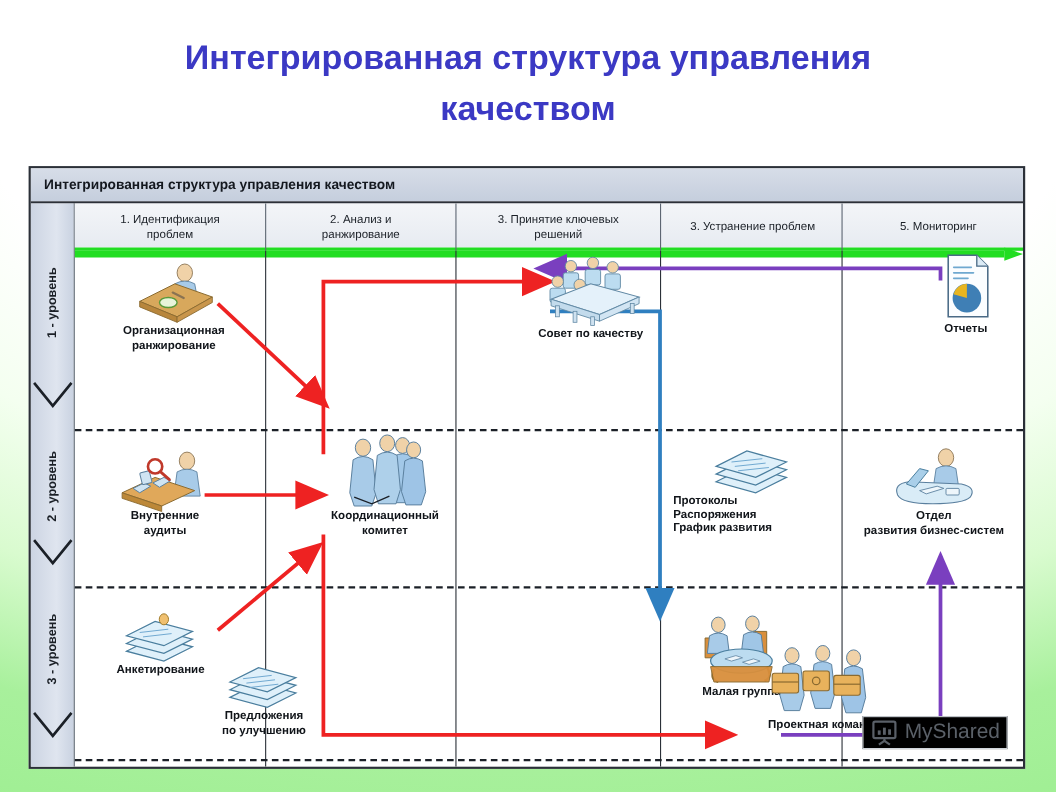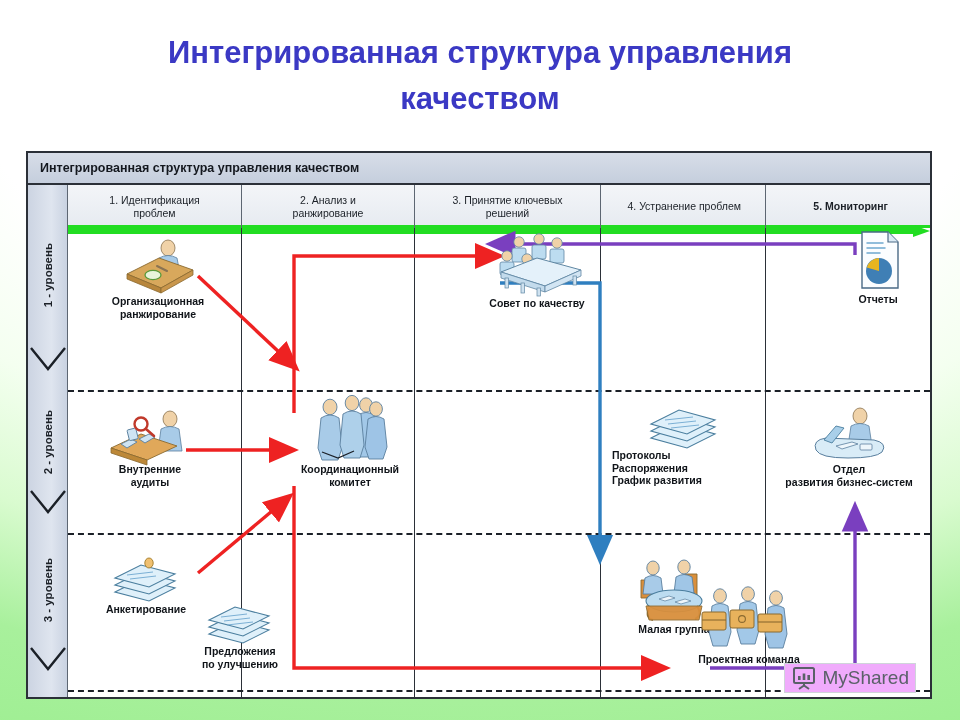--- a/index.html
+++ b/index.html
@@ -83,23 +83,23 @@
   
   .node { position:absolute; text-align:center; }
   .node-label {
     font-size:10.5px; font-weight:700; color:#101419; line-height:12.5px;
     white-space:pre-line; margin-top:1px;
   }
   .node-icon { display:block; margin:0 auto; }
 
   
   #watermark {
-    position:absolute; right:14px; bottom:4px;
+    position:absolute; right:14px; bottom:16px;
     display:flex; align-items:center; gap:5px;
-    padding:2px 6px; background:#f0abfc;
+    padding:2px 6px; background:#000000;
     border:1px solid #cfd4da;
   }
   #watermark .wm-text { font-size:19px; color:#5a6068; font-weight:400; }
 
   svg { overflow:visible; }
 </style>
 </head>
 <body>
 
 <div id="bg-green"></div>
@@ -139,23 +139,23 @@
     <div class="col-head-cell" style="left:0px;width:173px;">
       <span>1. Идентификация проблем</span>
     </div>
     <div class="col-head-cell" style="left:173px;width:173px;">
       <span>2. Анализ и ранжирование</span>
     </div>
     <div class="col-head-cell" style="left:346px;width:186px;">
       <span>3. Принятие ключевых решений</span>
     </div>
     <div class="col-head-cell" style="left:532px;width:165px;">
-      <span>4. Устранение проблем</span>
-    </div>
-    <div class="col-head-cell" style="left:697px;width:147px;font-weight:bold;">
+      <span>3. Устранение проблем</span>
+    </div>
+    <div class="col-head-cell" style="left:697px;width:147px;">
       <span>5. Мониторинг</span>
     </div>
   </div>
 
   <svg id="green-arrow" viewBox="0 0 862 12" preserveAspectRatio="none">
     <line x1="0" y1="6" x2="845" y2="6" stroke="#22dd22" stroke-width="6"></line>
     <polygon points="845,0 862,6 845,12" fill="#22dd22"></polygon>
   </svg>
 
   <div id="grid">

